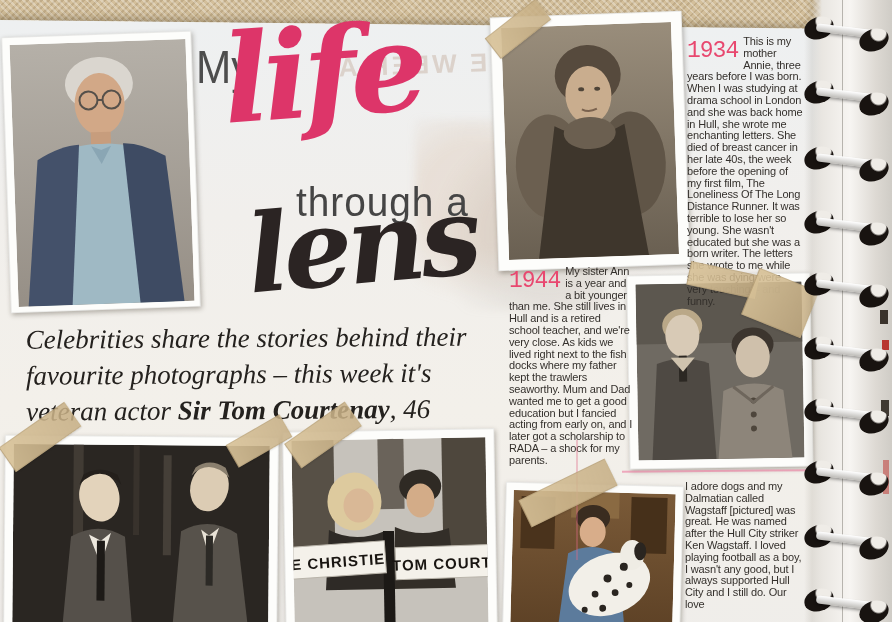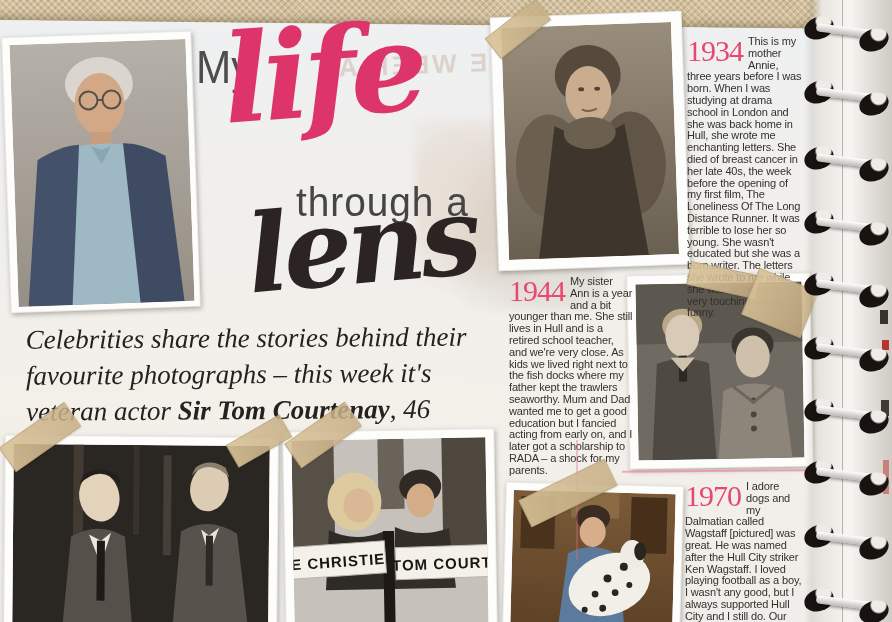--- a/index.html
+++ b/index.html
@@ -59,25 +59,25 @@
     position:absolute; left:26px; top:320px; width:482px;
     font-family:"Liberation Serif",serif; font-style:italic;
     font-size:27px; line-height:36px; color:#24211e;
     transform:rotate(-0.4deg);
   }
   .intro b{ font-weight:bold; }
   
   .col{ position:absolute; color:#34302c; }
   .col p{ font-size:11px; line-height:11.8px; letter-spacing:-0.15px; }
   .year{
-    float:left; font-family:Liberation Serif, serif; font-size:30px; line-height:28px;
+    float:left; font-family:Liberation Mono, monospace; font-size:23px; line-height:28px;
     color:#e8486f; margin:1px 5px 0 0; letter-spacing:-1px;
   }
   .col-1934{ left:687px; top:36px;  width:116px; }
-  .col-1944{ left:509px; top:276px; width:124px; }
+  .col-1944{ left:509px; top:266px; width:124px; }
   .col-1970{ left:685px; top:481px; width:118px; }
   
   .photo{
     position:absolute; background:#fdfdfb; border:1px solid rgba(0,0,0,.08);
     box-shadow:1px 2px 5px rgba(50,40,25,.35); overflow:hidden;
   }
   .photo svg{ display:block; }
   .ph-now     { left:6px;   top:34px;  width:190px; height:276px; padding:7px;  transform:rotate(-2deg); }
   .ph-mother  { left:494px; top:14px;  width:192px; height:254px; padding:10px; transform:rotate(-2deg); }
   .ph-kids    { left:628px; top:274px; width:184px; height:194px; padding:8px;  transform:rotate(-1deg); }
@@ -280,21 +280,21 @@
 
   <div class="col col-1934">
     <p><span class="year">1934</span><span>This is my mother Annie, three years before I was born. When I was studying at drama school in London and she was back home in Hull, she wrote me enchanting letters. She died of breast cancer in her late 40s, the week before the opening of my first film, The Loneliness Of The Long Distance Runner. It was terrible to lose her so young. She wasn't educated but she was a born writer. The letters she wrote to me while she was dying were very touching – and funny.</span></p>
   </div>
 
   <div class="col col-1944">
     <p><span class="year">1944</span><span>My sister Ann is a year and a bit younger than me. She still lives in Hull and is a retired school teacher, and we're very close. As kids we lived right next to the fish docks where my father kept the trawlers seaworthy. Mum and Dad wanted me to get a good education but I fancied acting from early on, and I later got a scholarship to RADA – a shock for my parents.</span></p>
   </div>
 
   <div class="col col-1970">
-    <p><span class="year">1970</span><span>I adore dogs and my Dalmatian called Wagstaff [pictured] was great. He was named after the Hull City striker Ken Wagstaff. I loved playing football as a boy, I wasn't any good, but I always supported Hull City and I still do. Our love</span></p>
+    <p><span>I adore dogs and my Dalmatian called Wagstaff [pictured] was great. He was named after the Hull City striker Ken Wagstaff. I loved playing football as a boy, I wasn't any good, but I always supported Hull City and I still do. Our love</span></p>
   </div>
 
   <div class="rule-pink"></div>
   <div class="line-red-v"></div>
 
   <div class="tape tape-1"></div>
   <div class="tape tape-2"></div>
   <div class="tape tape-3"></div>
   <div class="tape tape-4"></div>
   <div class="tape tape-5"></div>

